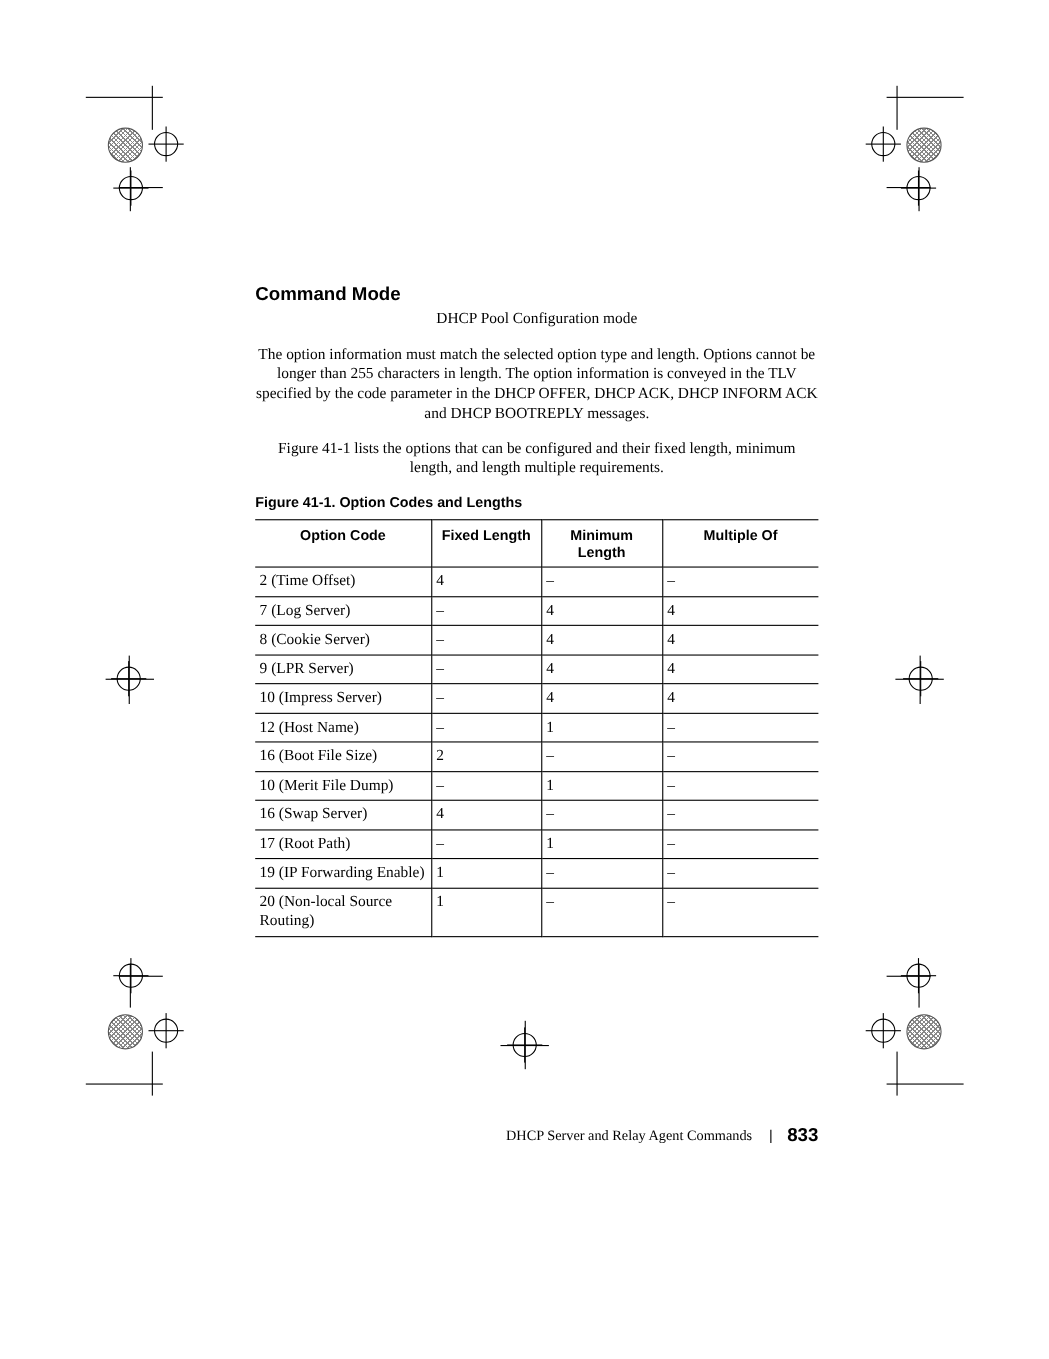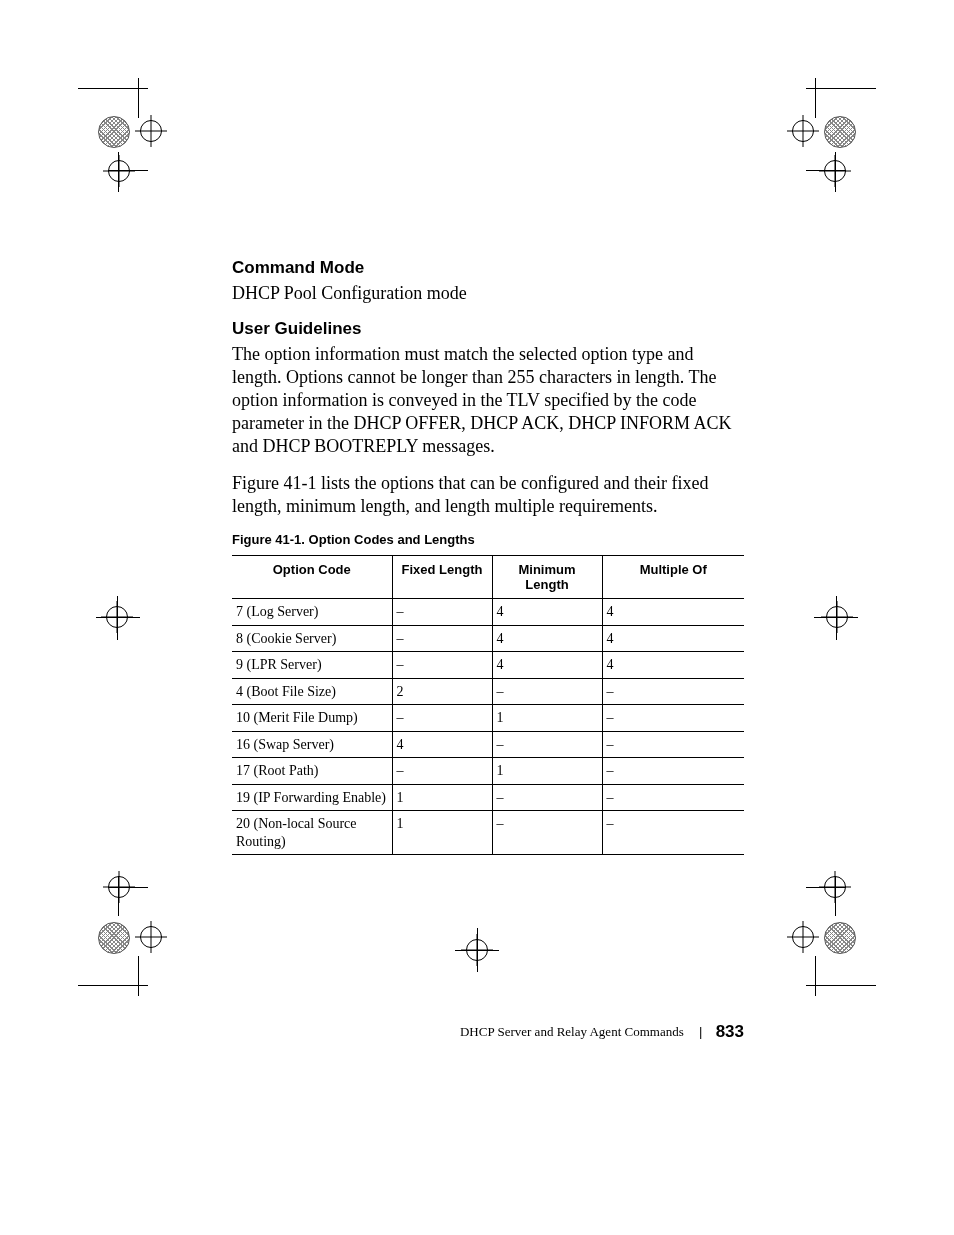--- a/index.html
+++ b/index.html
@@ -23,23 +23,24 @@
     width: 512px;
   }
   .sec-head {
     font-family: Arial, Helvetica, sans-serif;
     font-weight: bold;
     font-size: 17px;
     margin: 0 0 4px 0;
   }
   .body-text {
     font-family: Georgia, 'Times New Roman', serif;
-    font-size: 18px;
+    font-size: 14px;
     line-height: 1.28;
     margin: 0 0 14px 0;
+    text-align: center;
   }
   .fig-caption {
     font-family: Arial, Helvetica, sans-serif;
     font-weight: bold;
     font-size: 13px;
     margin: 8px 0 8px 0;
   }
   table.opts {
     width: 100%;
     border-collapse: collapse;
@@ -180,21 +181,20 @@
     <div class="ring cross med" style="right:62px; top:50px;"></div>
     <div class="lh1" style="right:0; bottom:10px; width:70px;"></div>
     <div class="lv1" style="right:60px; bottom:0; height:40px;"></div>
   </div>
 
   <div class="content">
 
     <p class="sec-head">Command Mode</p>
     <p class="body-text">DHCP Pool Configuration mode</p>
 
-    <p class="sec-head" style="margin-top:10px;">User Guidelines</p>
     <p class="body-text">The option information must match the selected option type and length. Options cannot be longer than 255 characters in length. The option information is conveyed in the TLV specified by the code parameter in the DHCP OFFER, DHCP ACK, DHCP INFORM ACK and DHCP BOOTREPLY messages.</p>
     <p class="body-text">Figure 41-1 lists the options that can be configured and their fixed length, minimum length, and length multiple requirements.</p>
 
     <p class="fig-caption">Figure 41-1.    Option Codes and Lengths</p>
 
     <table class="opts">
       <colgroup>
         <col class="c1">
           <col class="c2">
           <col class="c3">
@@ -203,39 +203,57 @@
       <thead>
         <tr>
           <th>Option Code</th>
           <th>Fixed Length</th>
           <th>Minimum Length</th>
           <th>Multiple Of</th>
         </tr>
       </thead>
       <tbody id="opts-body">
           <tr>
+            <td>2 (Time Offset)</td>
+            <td>4</td>
+            <td>–</td>
+            <td>–</td>
+          </tr>
+          <tr>
             <td>7 (Log Server)</td>
             <td>–</td>
             <td>4</td>
             <td>4</td>
           </tr>
           <tr>
             <td>8 (Cookie Server)</td>
             <td>–</td>
             <td>4</td>
             <td>4</td>
           </tr>
           <tr>
             <td>9 (LPR Server)</td>
             <td>–</td>
             <td>4</td>
             <td>4</td>
           </tr>
           <tr>
-            <td>4 (Boot File Size)</td>
+            <td>10 (Impress Server)</td>
+            <td>–</td>
+            <td>4</td>
+            <td>4</td>
+          </tr>
+          <tr>
+            <td>12 (Host Name)</td>
+            <td>–</td>
+            <td>1</td>
+            <td>–</td>
+          </tr>
+          <tr>
+            <td>16 (Boot File Size)</td>
             <td>2</td>
             <td>–</td>
             <td>–</td>
           </tr>
           <tr>
             <td>10 (Merit File Dump)</td>
             <td>–</td>
             <td>1</td>
             <td>–</td>
           </tr>

